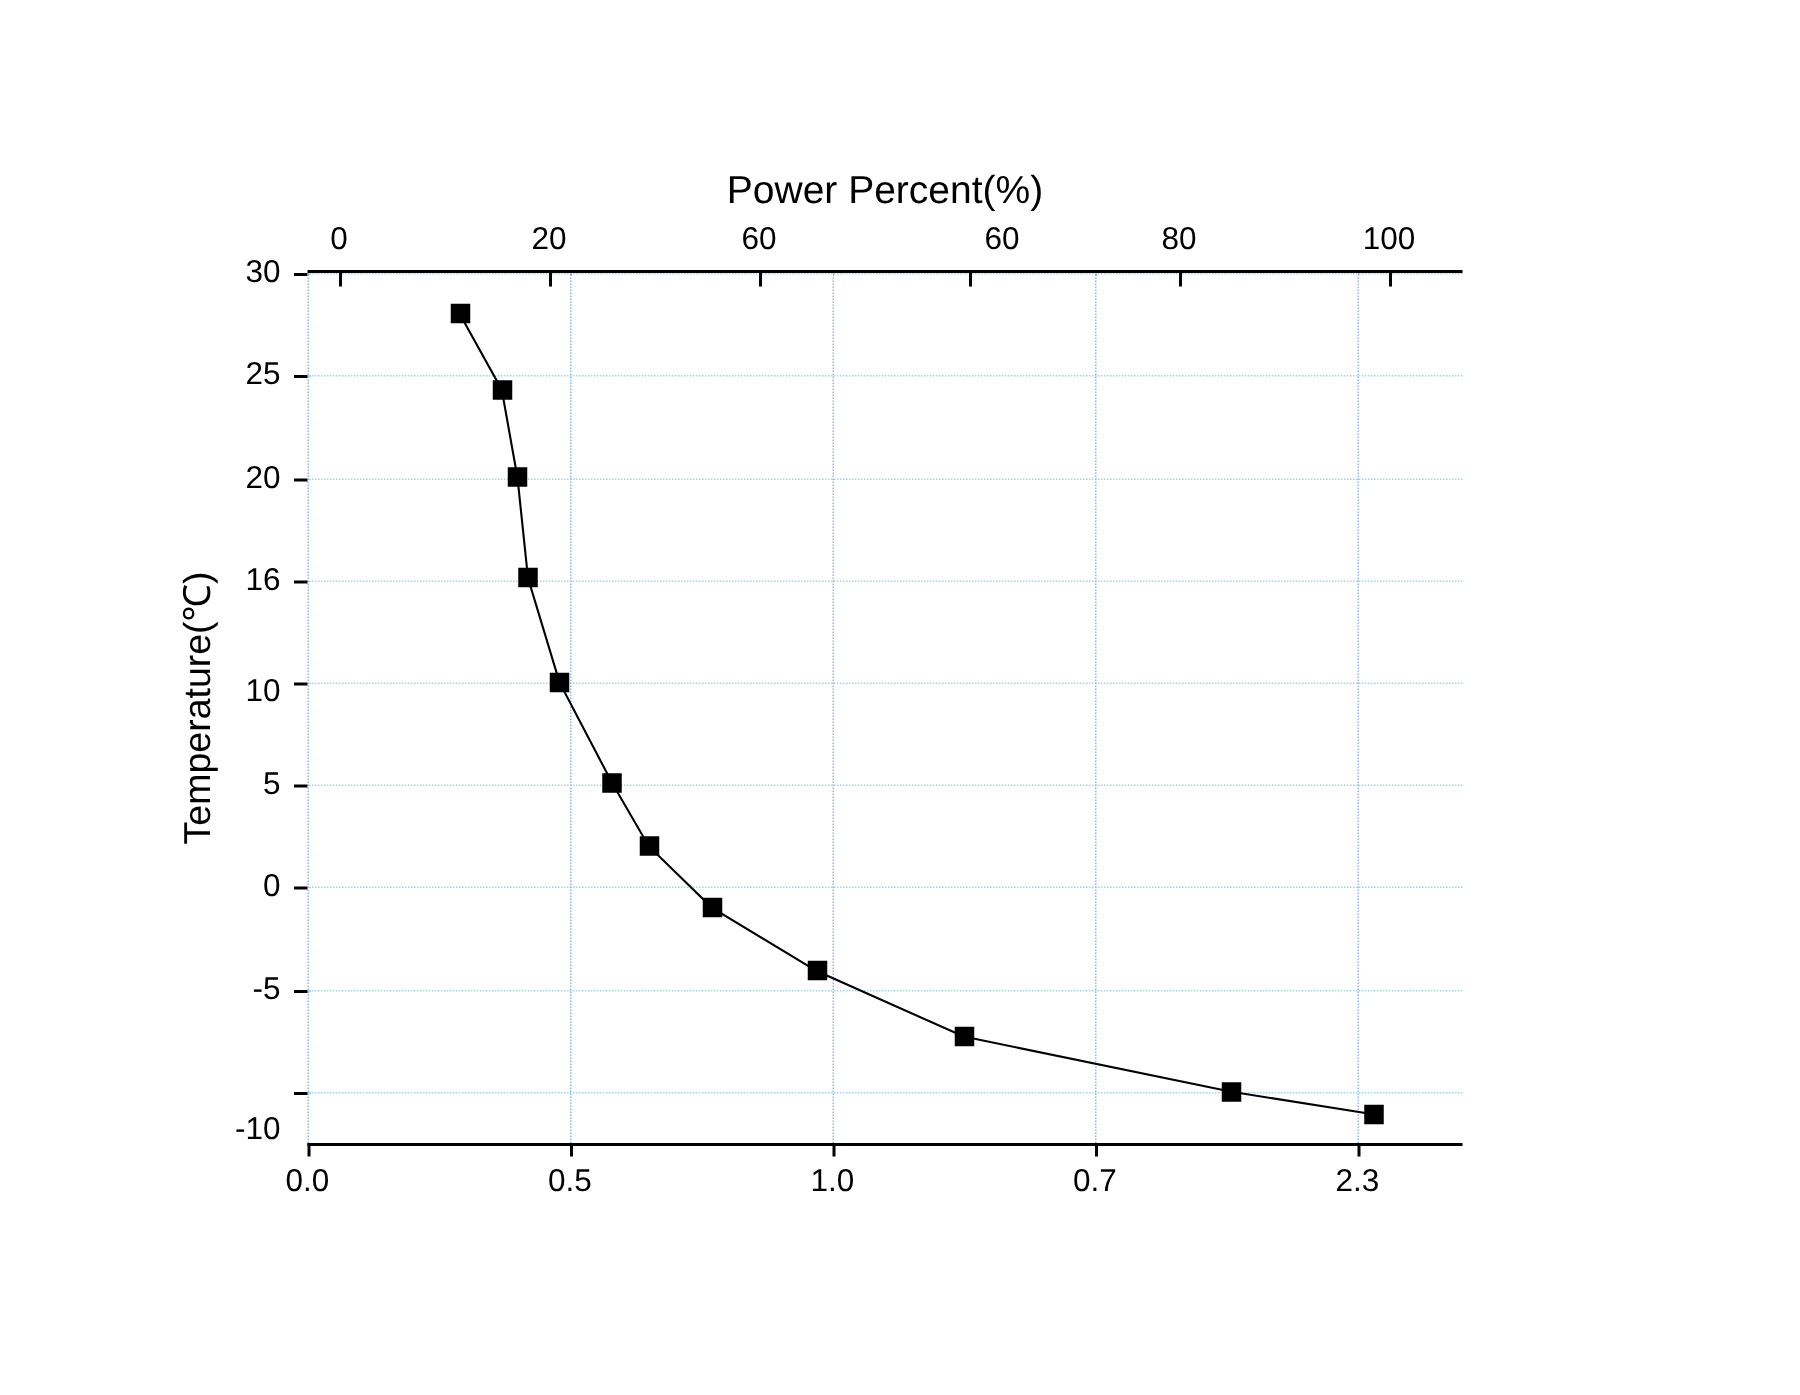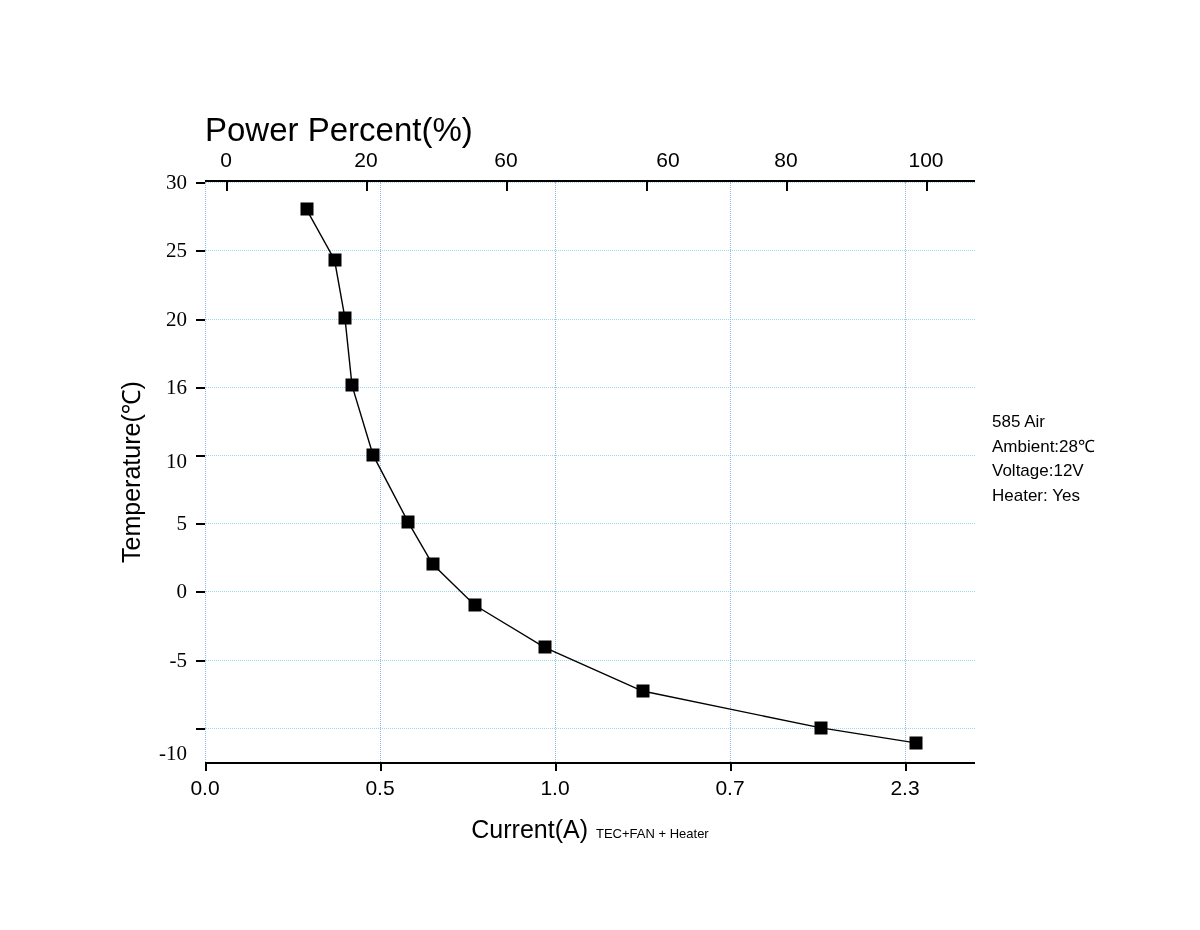--- a/index.html
+++ b/index.html
@@ -87,21 +87,20 @@
     width: 0;
     height: 580px;
   }
   .ylabels span {
     position: absolute;
     right: 0;
     transform: translateY(-50%);
     font-size: 21px;
     color: #000;
     white-space: nowrap;
-    font-family: Liberation Serif, serif;
   }
   .xlabels-bottom span {
     position: absolute;
     top: 594px;
     transform: translateX(-50%);
     font-size: 21px;
     color: #000;
     white-space: nowrap;
   }
   .xlabels-top span {
@@ -112,22 +111,22 @@
     color: #000;
     white-space: nowrap;
   }
 
   
   .title-top {
     position: absolute;
     left: 205px;
     top: 111px;
     width: 770px;
-    text-align: left;
-    font-size: 33px;
+    text-align: center;
+    font-size: 26px;
     color: #000;
   }
   .title-bottom-wrap {
     position: absolute;
     left: 205px;
     top: 815px;
     width: 770px;
     text-align: center;
     white-space: nowrap;
   }
@@ -274,24 +273,15 @@
         <div class="marker" style="left: 269.5px; top: 423.059px;"></div>
         <div class="marker" style="left: 339.5px; top: 465.365px;"></div>
         <div class="marker" style="left: 437.5px; top: 509.035px;"></div>
         <div class="marker" style="left: 616px; top: 545.882px;"></div>
         <div class="marker" style="left: 710.5px; top: 560.894px;"></div>
       </div>
 
     <div class="title-y">Temperature(℃)</div>
   </div>
 
-  <div class="title-bottom-wrap">
-    <span class="title-bottom">Current(A)</span><span class="title-bottom-sub">TEC+FAN + Heater</span>
-  </div>
-
-  <div class="annotation">
-    <div>585 Air</div>
-    <div>Ambient:28℃</div>
-    <div>Voltage:12V</div>
-    <div>Heater: Yes</div>
-  </div>
+
 
 </div>
 
 </body></html>

